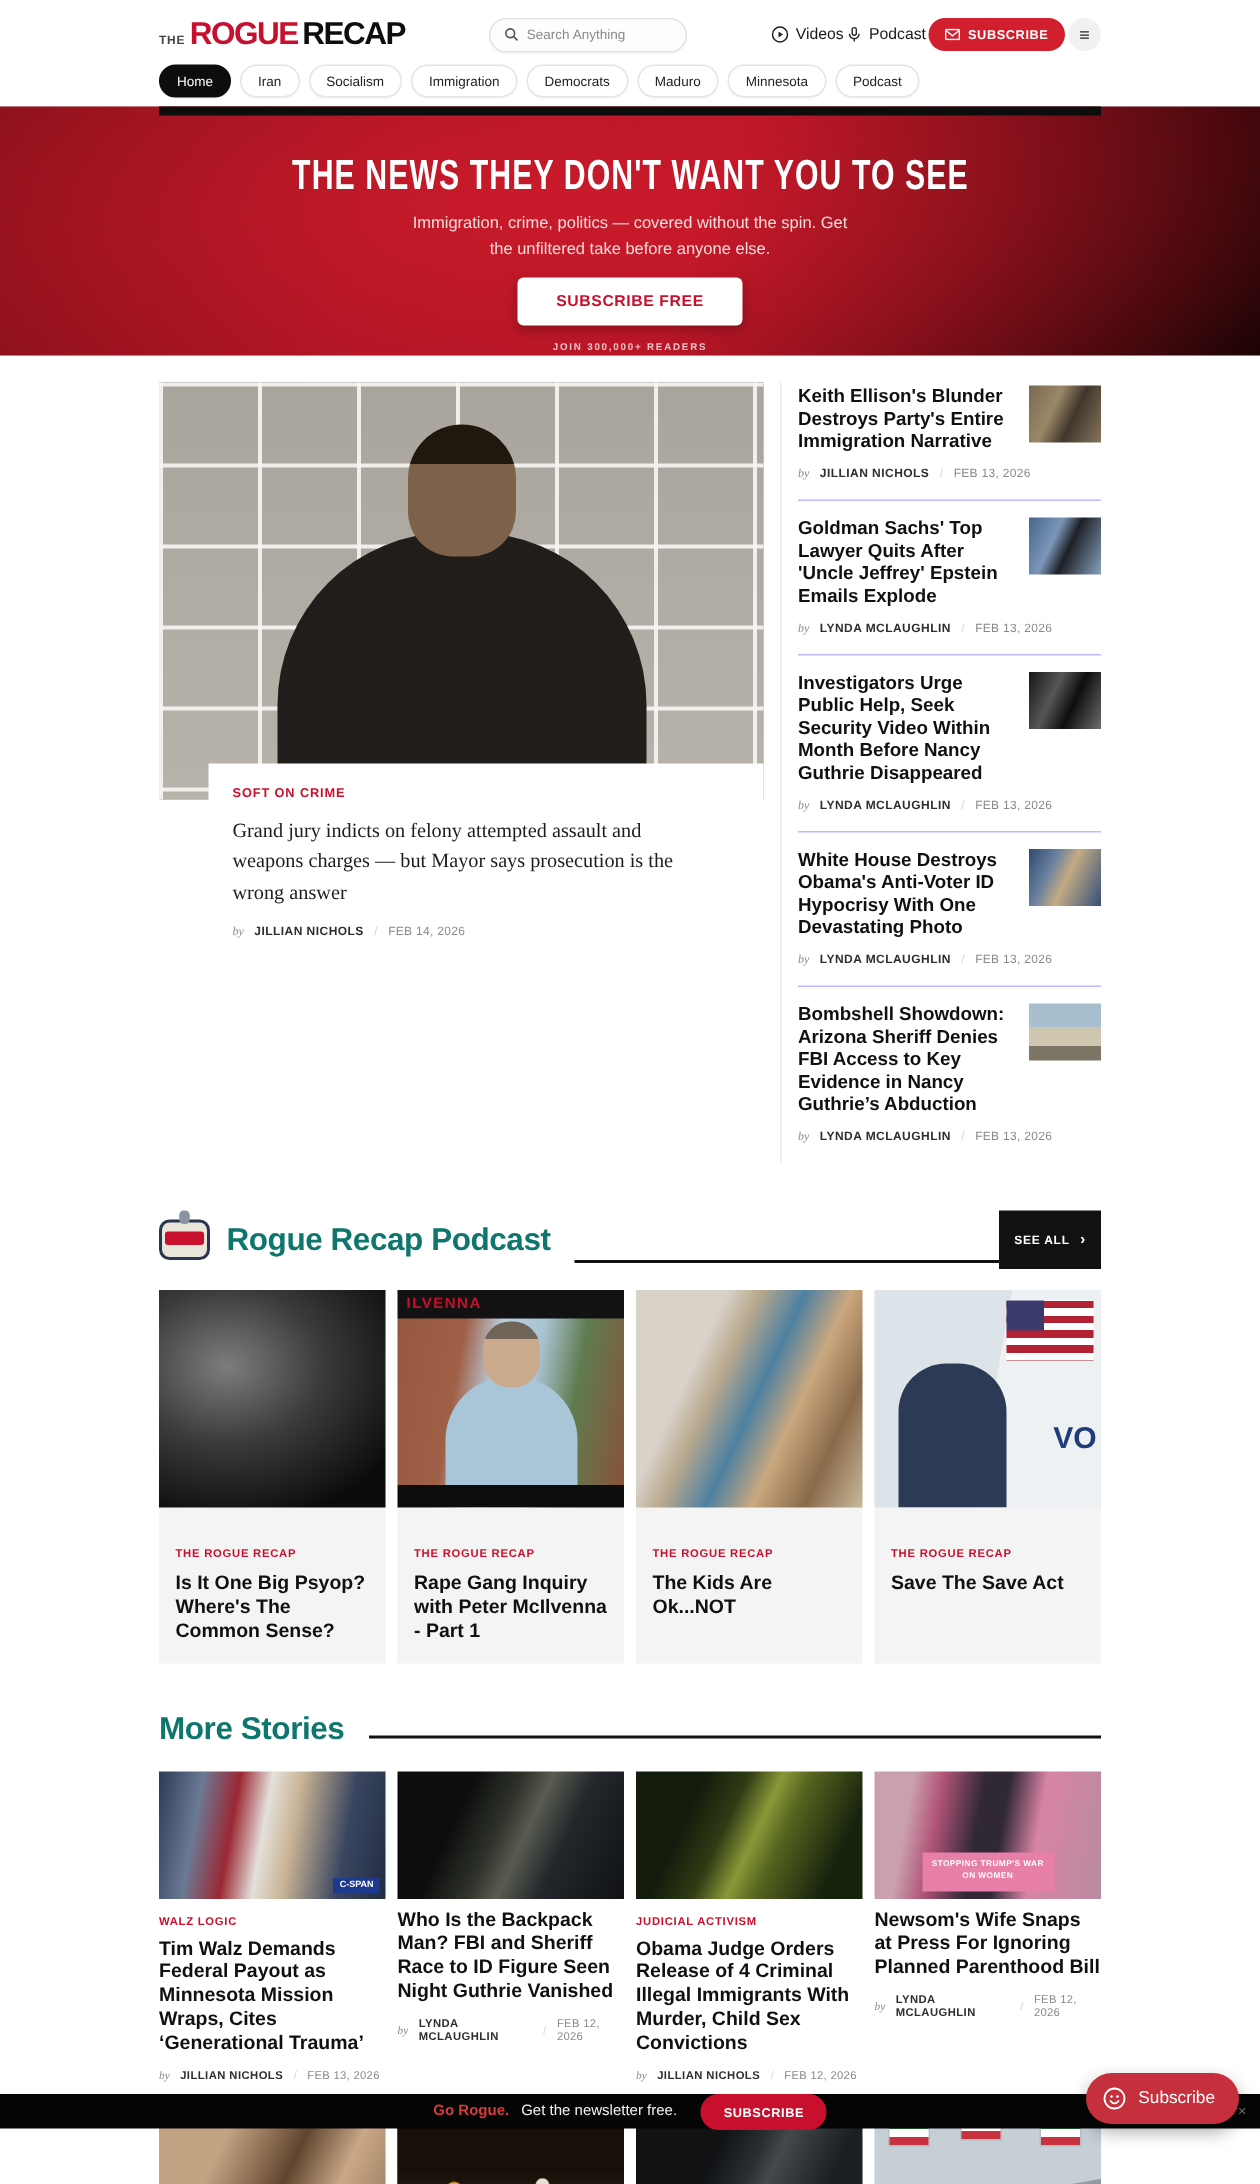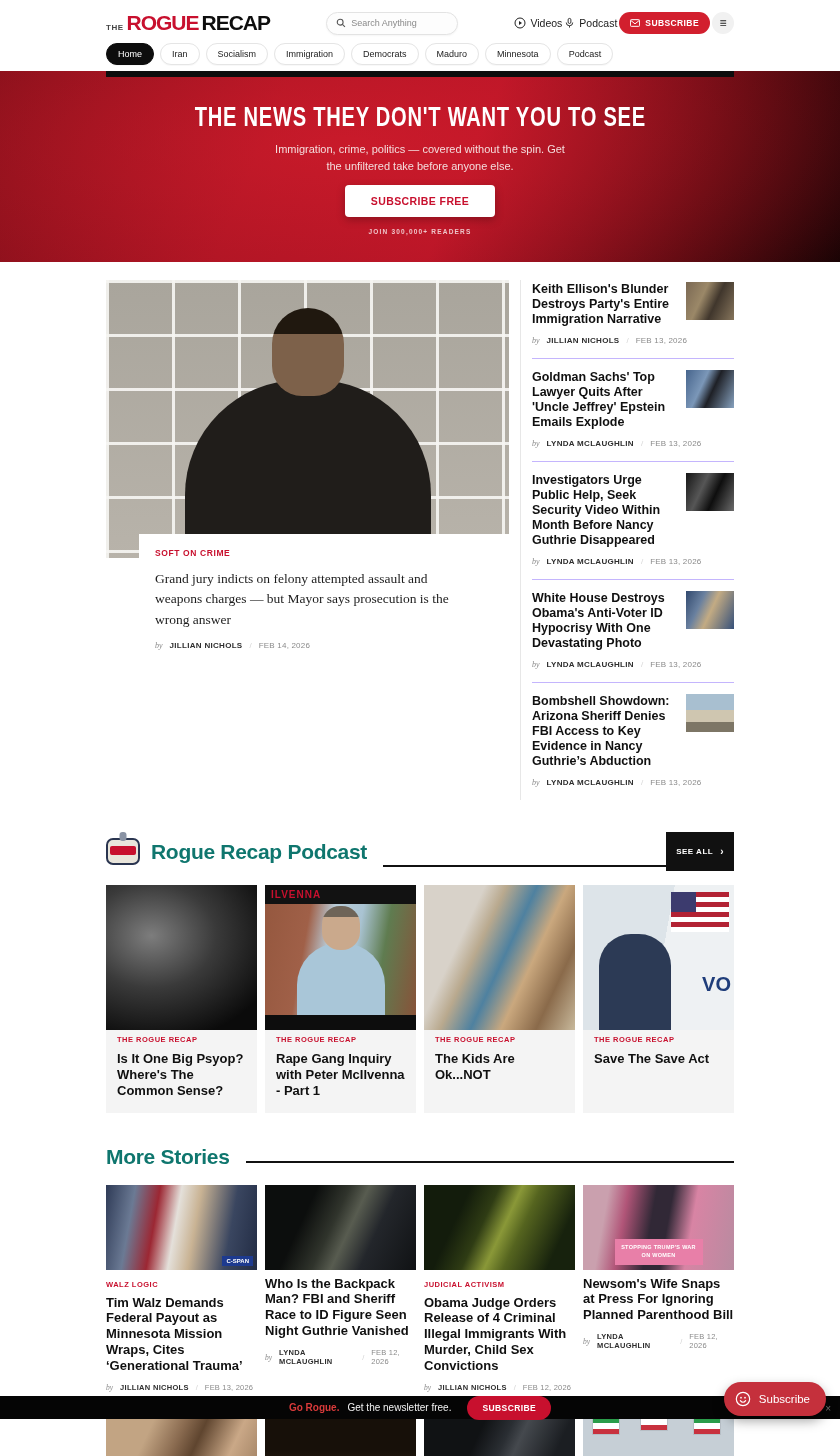--- a/index.html
+++ b/index.html
@@ -28,21 +28,21 @@
   .hamburger { width:22px; height:22px; border-radius:50%; background:#f1f1f1; display:flex; align-items:center;
     justify-content:center; font-size:12px; color:#222; cursor:pointer; }
 
   
   .nav { display:flex; gap:6px; margin-top:1px; }
   .pill { font-size:9px; color:#222; background:#fff; border:1px solid #e5e5e5; border-radius:12px;
     padding:5px 11px; cursor:pointer; box-shadow:0 1px 1px rgba(0,0,0,.03); }
   .pill.active { background:#0d0d0d; color:#fff; border-color:#0d0d0d; }
 
   
-  .hero { position:relative; margin-top:6px; height:191px; text-align:center;
+  .hero { position:relative; margin-top:6px; height:166px; text-align:center;
     background:
       radial-gradient(120% 170% at 42% 38%, rgba(226,32,48,.55), rgba(0,0,0,0) 62%),
       linear-gradient(113deg, #7c0e18 0%, #a61322 32%, #b01325 55%, #54090f 82%, #170304 100%);
   }
   .hero-topbar { position:absolute; top:0; left:106px; width:628px; height:6px; background:#0d0d0d; }
   .hero-inner { padding-top:30px; }
   .hero-title { display:inline-block; color:#fff; font-size:28px; font-weight:800; letter-spacing:1px;
     white-space:nowrap; transform:scaleX(.72); transform-origin:center; }
   .hero-sub { width:306px; margin:8px auto 0; font-size:11px; line-height:1.5; color:#f4dcdc; }
   .hero-cta { display:inline-block; margin-top:11px; background:#fff; color:#c8102e; font-size:10.5px;
@@ -107,21 +107,21 @@
     width:7px; height:9px; background:#8a93a4; border-radius:3px; }
   .section-title { font-size:21px; font-weight:800; letter-spacing:-.3px; color:#0f766e; }
   .head-rule { flex:1; height:2px; background:#111; margin-left:16px; align-self:flex-end; margin-bottom:4px; }
   .see-all { display:flex; align-items:flex-end; gap:7px; background:#111; color:#fff; font-size:8px;
     font-weight:bold; letter-spacing:.5px; padding:15px 10px; cursor:pointer; align-self:flex-end; }
   .see-all .chev { font-size:10px; line-height:8px; }
 
   .pod-row { display:flex; gap:8px; margin-top:14px; }
   .pcard { width:151px; background:#f4f4f4; cursor:pointer; }
   .pimg { height:145px; }
-  .pinfo { padding:5px 11px 14px; }
+  .pinfo { padding:26px 11px 14px; }
   .pkick { color:#c8102e; font-size:7.5px; font-weight:bold; letter-spacing:.5px; }
   .ptitle { margin-top:7px; font-size:13px; font-weight:bold; line-height:1.22; color:#101010; }
 
   .pi-1 { background:radial-gradient(95% 80% at 30% 35%, #7d7d7d, #3a3a3a 45%, #0b0b0b 92%); }
   .pi-2 { background:linear-gradient(100deg,#94573e 0%,#a06048 28%,#b9cdd9 42%,#a9c3d2 58%,#5f7c50 74%,#8a5038 100%); }
   .pi-2 .band-top { position:absolute; top:0; left:0; right:0; height:19px; background:#121212;
     color:#c8102e; font-weight:800; font-size:10px; letter-spacing:1px; line-height:19px; padding-left:6px; }
   .pi-2 .band-bottom { position:absolute; bottom:0; left:0; right:0; height:15px; background:#0d0d0d; }
   .pi-2::before { content:""; position:absolute; bottom:15px; left:50%; transform:translateX(-50%);
     width:88px; height:72px; background:#a9c6d8; border-radius:42px 42px 0 0; }

